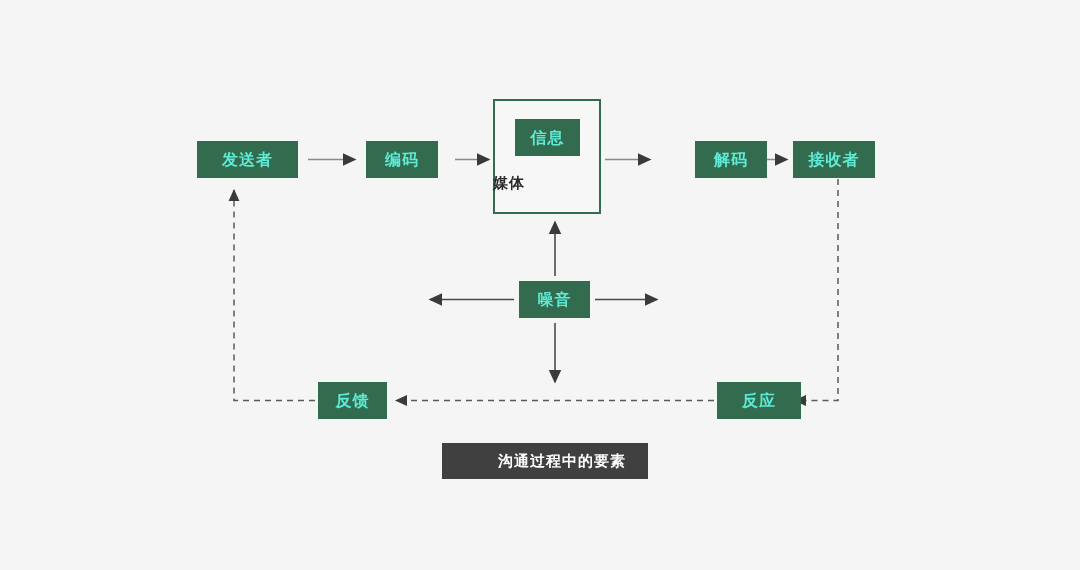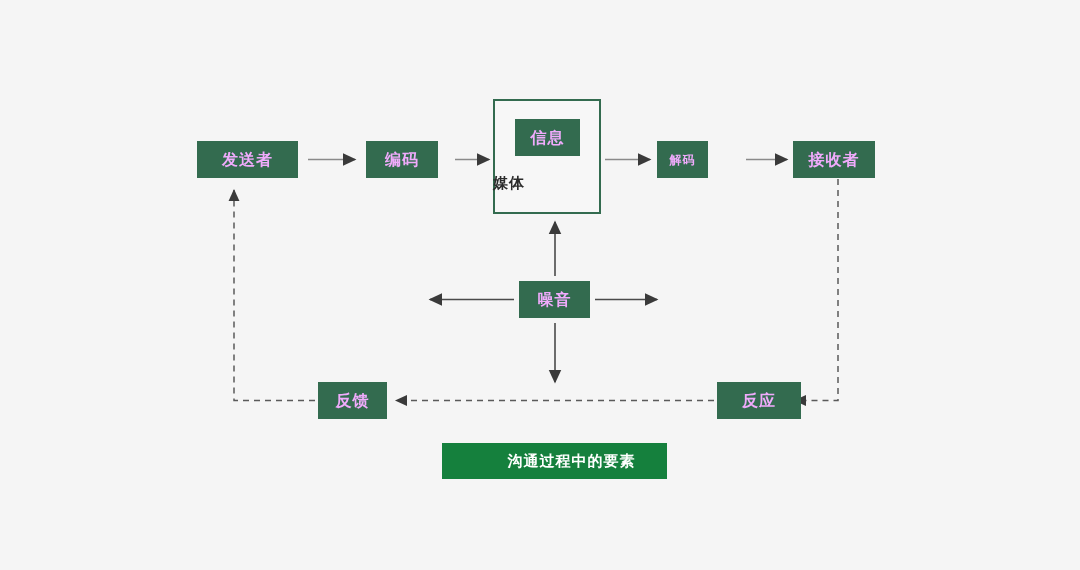--- a/index.html
+++ b/index.html
@@ -19,29 +19,29 @@
     overflow: hidden;
   }
   
   .node {
     position: absolute;
     box-sizing: border-box;
     display: flex;
     align-items: center;
     justify-content: center;
     background: #336b4f;
-    color: #f0abfc;
+    color: #5eead4;
     font-weight: 700;
     letter-spacing: 1px;
     white-space: nowrap;
     line-height: 1;
   }
   .node-sender   { left: 197px; top: 141px; width: 101px;  height: 37px; font-size: 16px; }
   .node-encode   { left: 366px; top: 141px; width: 72px;  height: 37px; font-size: 16px; }
-  .node-decode   { left: 657px; top: 141px; width: 51px;  height: 37px; font-size: 12px; }
+  .node-decode   { left: 695px; top: 141px; width: 72px;  height: 37px; font-size: 16px; }
   .node-receiver { left: 793px; top: 141px; width: 82px;  height: 37px; font-size: 16px; }
   .node-noise    { left: 519px; top: 281px; width: 71px;  height: 37px; font-size: 16px; }
   .node-feedback { left: 318px; top: 382px; width: 69px;  height: 37px; font-size: 16px; }
   .node-response { left: 717px; top: 382px; width: 84px;  height: 37px; font-size: 16px; }
 
   
   .media-frame {
     position: absolute;
     left: 493px;
     top: 99px;
@@ -70,27 +70,27 @@
     color: #2b2b2b;
     letter-spacing: 1px;
     line-height: 1;
   }
 
   
   .caption {
     position: absolute;
     left: 442px;
     top: 443px;
-    width: 225px;
+    width: 206px;
     height: 36px;
     box-sizing: border-box;
     display: flex;
     align-items: center;
     justify-content: center;
-    background: #15803d;
+    background: #404040;
     color: #ffffff;
     font-size: 15px;
     font-weight: 700;
     letter-spacing: 1px;
     white-space: nowrap;
     padding-left: 34px;
   }
 
   
   .connectors {

